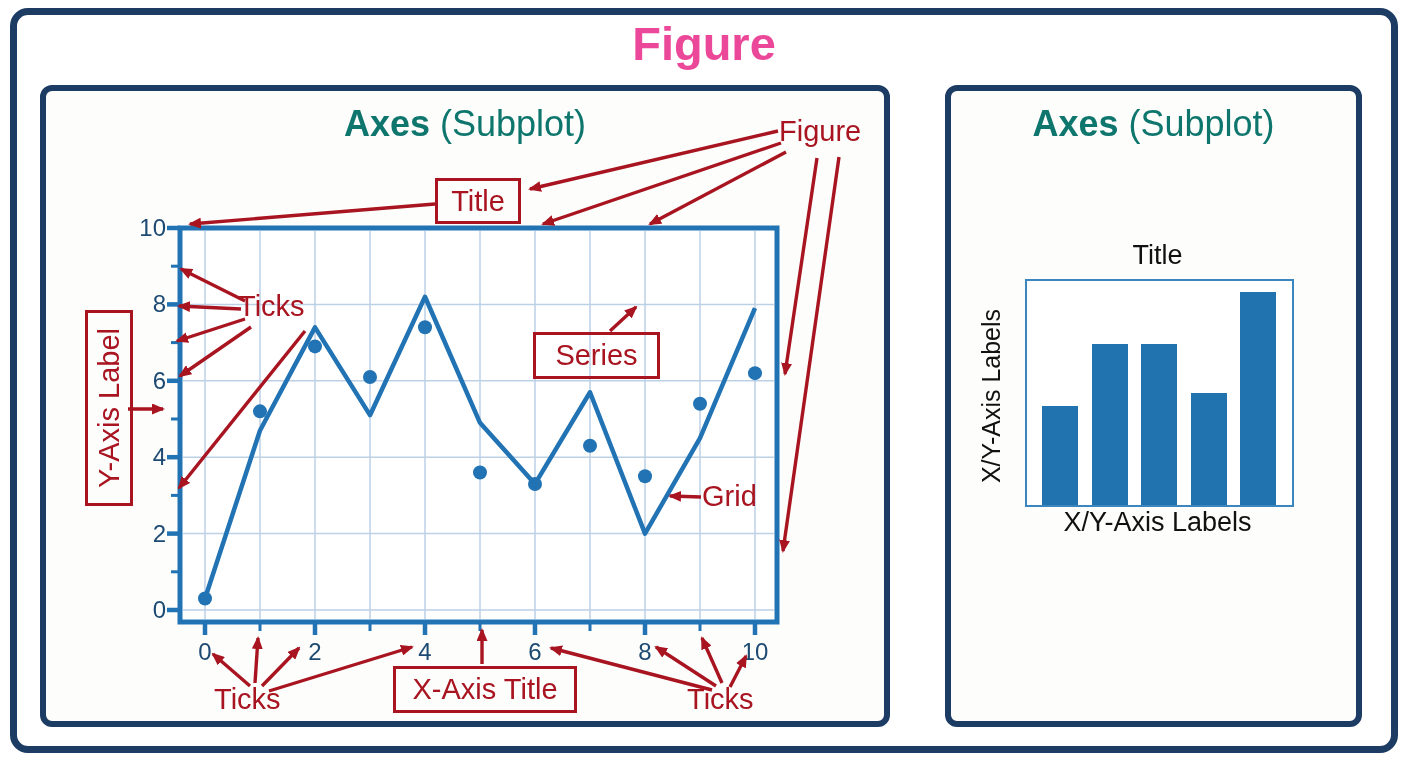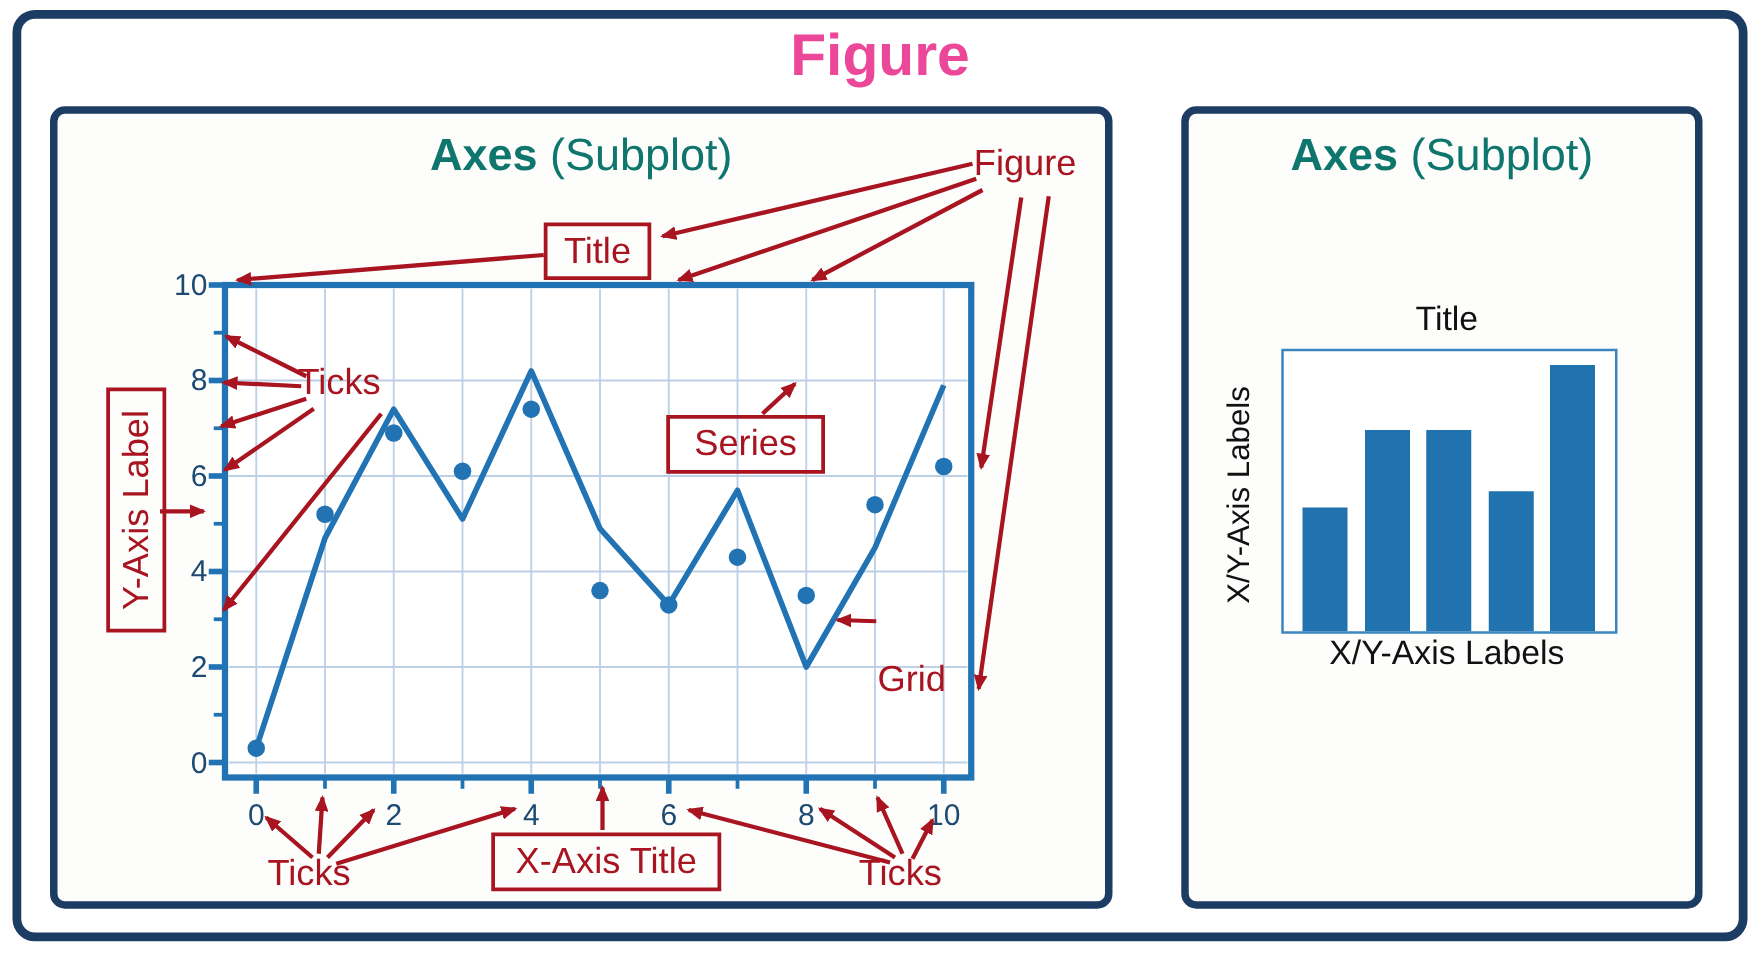--- a/index.html
+++ b/index.html
@@ -16,21 +16,21 @@
   #right-header{left:945px;width:417px;}
   .hdr-bold{font-weight:bold;}
   #overlay{left:0;top:0;z-index:5;pointer-events:none;}
   .red-label{color:#a81420;font-size:29px;line-height:1.05;z-index:6;white-space:nowrap;}
   .red-box{border:3px solid #a81420;display:flex;align-items:center;justify-content:center;background:transparent;}
   #ann-title{left:435px;top:178px;width:80px;height:40px;}
   #ann-spines{left:779px;top:116px;}
   #ann-ticks-top{left:238px;top:291px;}
   #ann-y-axis{left:11px;top:384px;width:190px;height:42px;transform:rotate(-90deg);}
   #ann-legend{left:533px;top:332px;width:121px;height:41px;}
-  #ann-grid{left:702px;top:481px;margin-top:48px;}
+  #ann-grid{left:702px;top:481px;}
   #ann-x-axis{left:393px;top:666px;width:178px;height:41px;}
   #ann-ticks-bl{left:214px;top:684px;}
   #ann-ticks-br{left:687px;top:684px;}
   #legend-box{left:612px;top:240px;width:157px;height:62px;background:#fff;border:2.5px solid #2173b4;
               border-radius:8px;z-index:4;display:flex;flex-direction:column;justify-content:center;gap:3px;
               box-shadow:1px 2px 0 rgba(28,60,99,0.15);}
   .legend-row{display:flex;align-items:center;height:26px;}
   .legend-glyph{width:44px;margin-left:10px;display:flex;align-items:center;justify-content:center;}
   .legend-line{width:42px;height:4px;background:#2173b4;}
   .legend-dot{width:13px;height:13px;border-radius:50%;background:#2173b4;}

